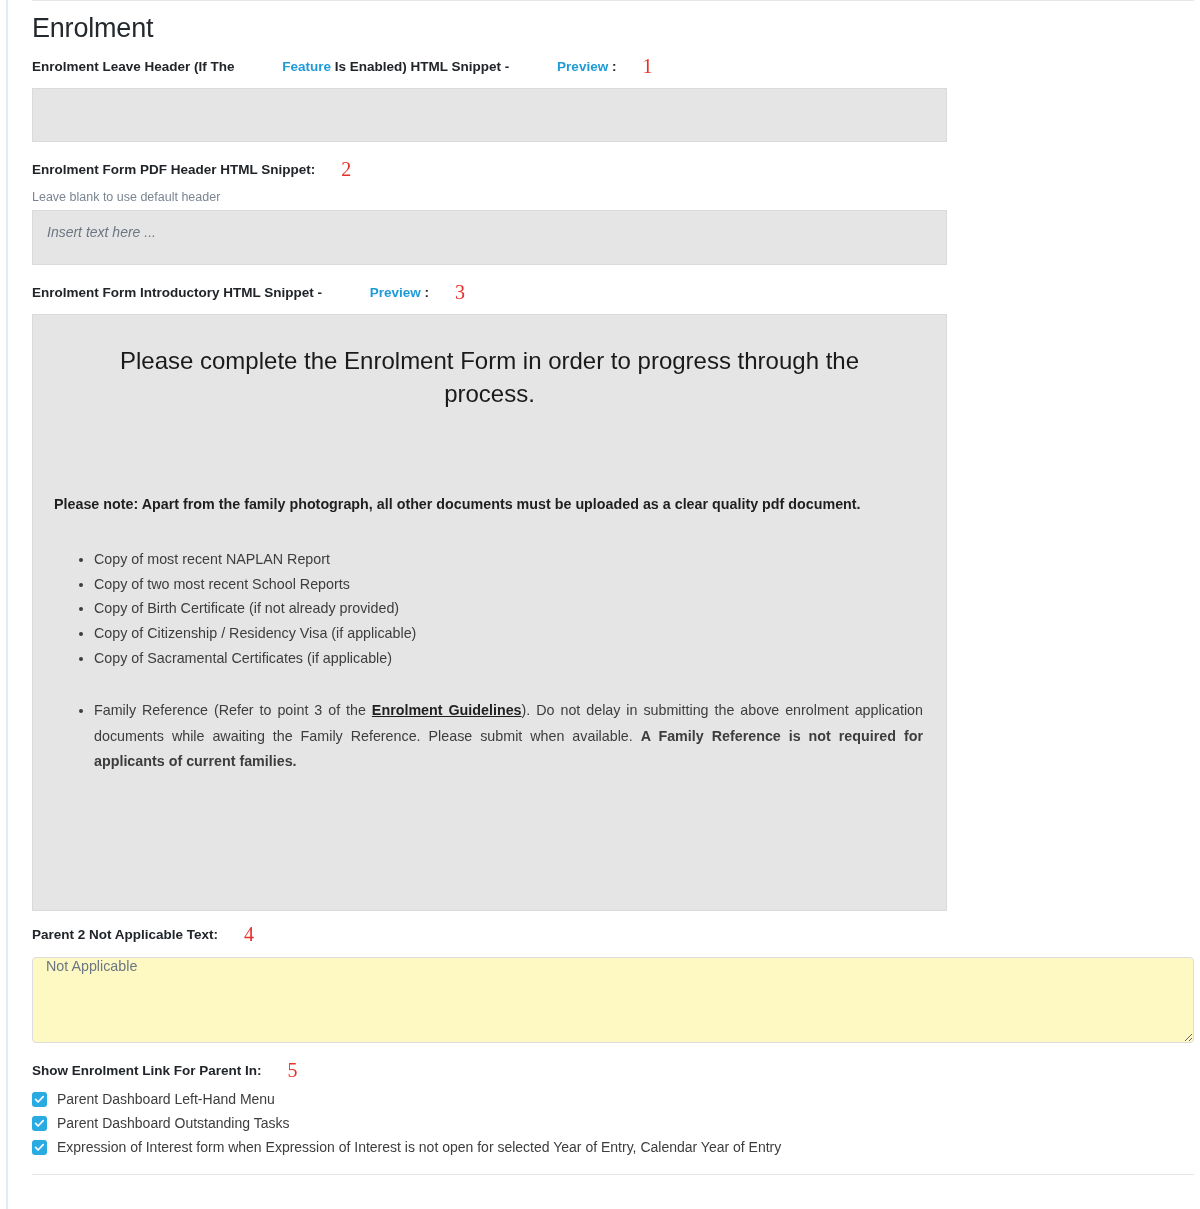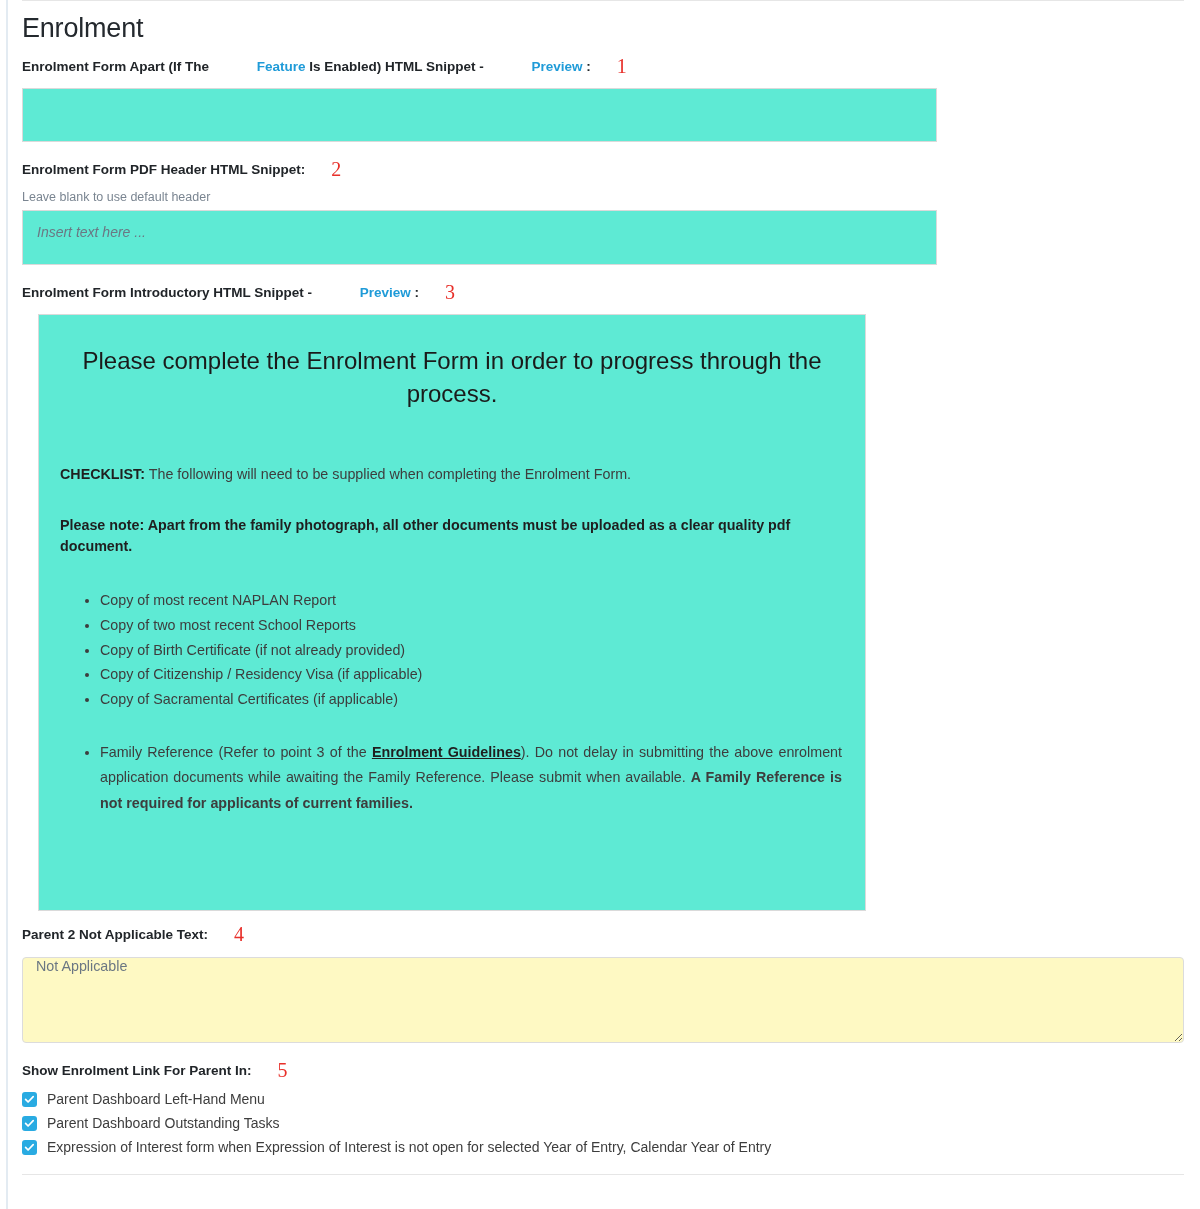--- a/index.html
+++ b/index.html
@@ -21,21 +21,21 @@
     position: absolute;
     left: 6px;
     top: 0;
     width: 2px;
     height: 1209px;
     background: #e3ebf2;
   }
 
   .page {
     position: absolute;
-    left: 22px;
+    left: 32px;
     top: 0;
     width: 1162px;
   }
 
   .top-rule {
     height: 1px;
     background: #e6e6e6;
     margin: 0 0 0 0;
     width: 1162px;
   }
@@ -77,21 +77,21 @@
   }
 
   .hint {
     font-size: 12.5px;
     color: #7a8591;
     margin: 11px 0 6px 0;
   }
 
   .box {
     border: 1px solid #dadada;
-    background: #5eead4;
+    background: #e5e5e5;
     box-sizing: border-box;
   }
 
   
   .snippet1 {
     width: 915px;
     height: 54px;
     margin-top: 11px;
   }
 
@@ -103,26 +103,25 @@
     padding: 12px 14px;
   }
   .ph-italic {
     font-size: 14px;
     color: #6b7783;
     font-style: italic;
   }
 
   
   .snippet3 {
-    width: 828px;
+    width: 915px;
     height: 597px;
     margin-top: 11px;
     padding: 0;
     overflow: hidden;
-    margin-left: 16px;
   }
   .preview-inner {
     padding: 16px 21px 0 21px;
     color: #3a3a3a;
   }
   .preview-h {
     text-align: center;
     font-size: 24px;
     font-weight: 400;
     color: #1a1a1a;
@@ -224,21 +223,21 @@
 
 <div class="left-rail"></div>
 
 <div class="page">
 
   <div class="top-rule"></div>
 
   <h1 class="page-title">Enrolment</h1>
 
   <div class="field-label">
-    <span class="lbl-text">Enrolment Form Apart (If The </span>
+    <span class="lbl-text">Enrolment Leave Header (If The </span>
       <span class="link">Feature</span>
       <span class="lbl-text"> Is Enabled) HTML Snippet - </span>
       <span class="link">Preview</span>
       <span class="lbl-text"> :</span>
     <span class="annot">1</span>
   </div>
 
   <div class="box snippet1"></div>
 
   <div class="sec-gap-b"></div>
@@ -263,23 +262,20 @@
     <span class="annot">3</span>
   </div>
 
   <div class="box snippet3">
     <div class="preview-inner">
 
       <div class="preview-h">Please complete the Enrolment Form in order to progress through the process.</div>
 
       <div class="sp-1"></div>
 
-      <p class="preview-p">
-        <b>CHECKLIST:</b><span> The following will need to be supplied when completing the Enrolment Form.</span>
-      </p>
 
       <div class="sp-2"></div>
 
       <p class="preview-p">
         <b>Please note: Apart from the family photograph, all other documents must be uploaded as a clear quality pdf document.</b>
       </p>
 
       <div class="sp-3"></div>
 
       <ul class="checklist">

